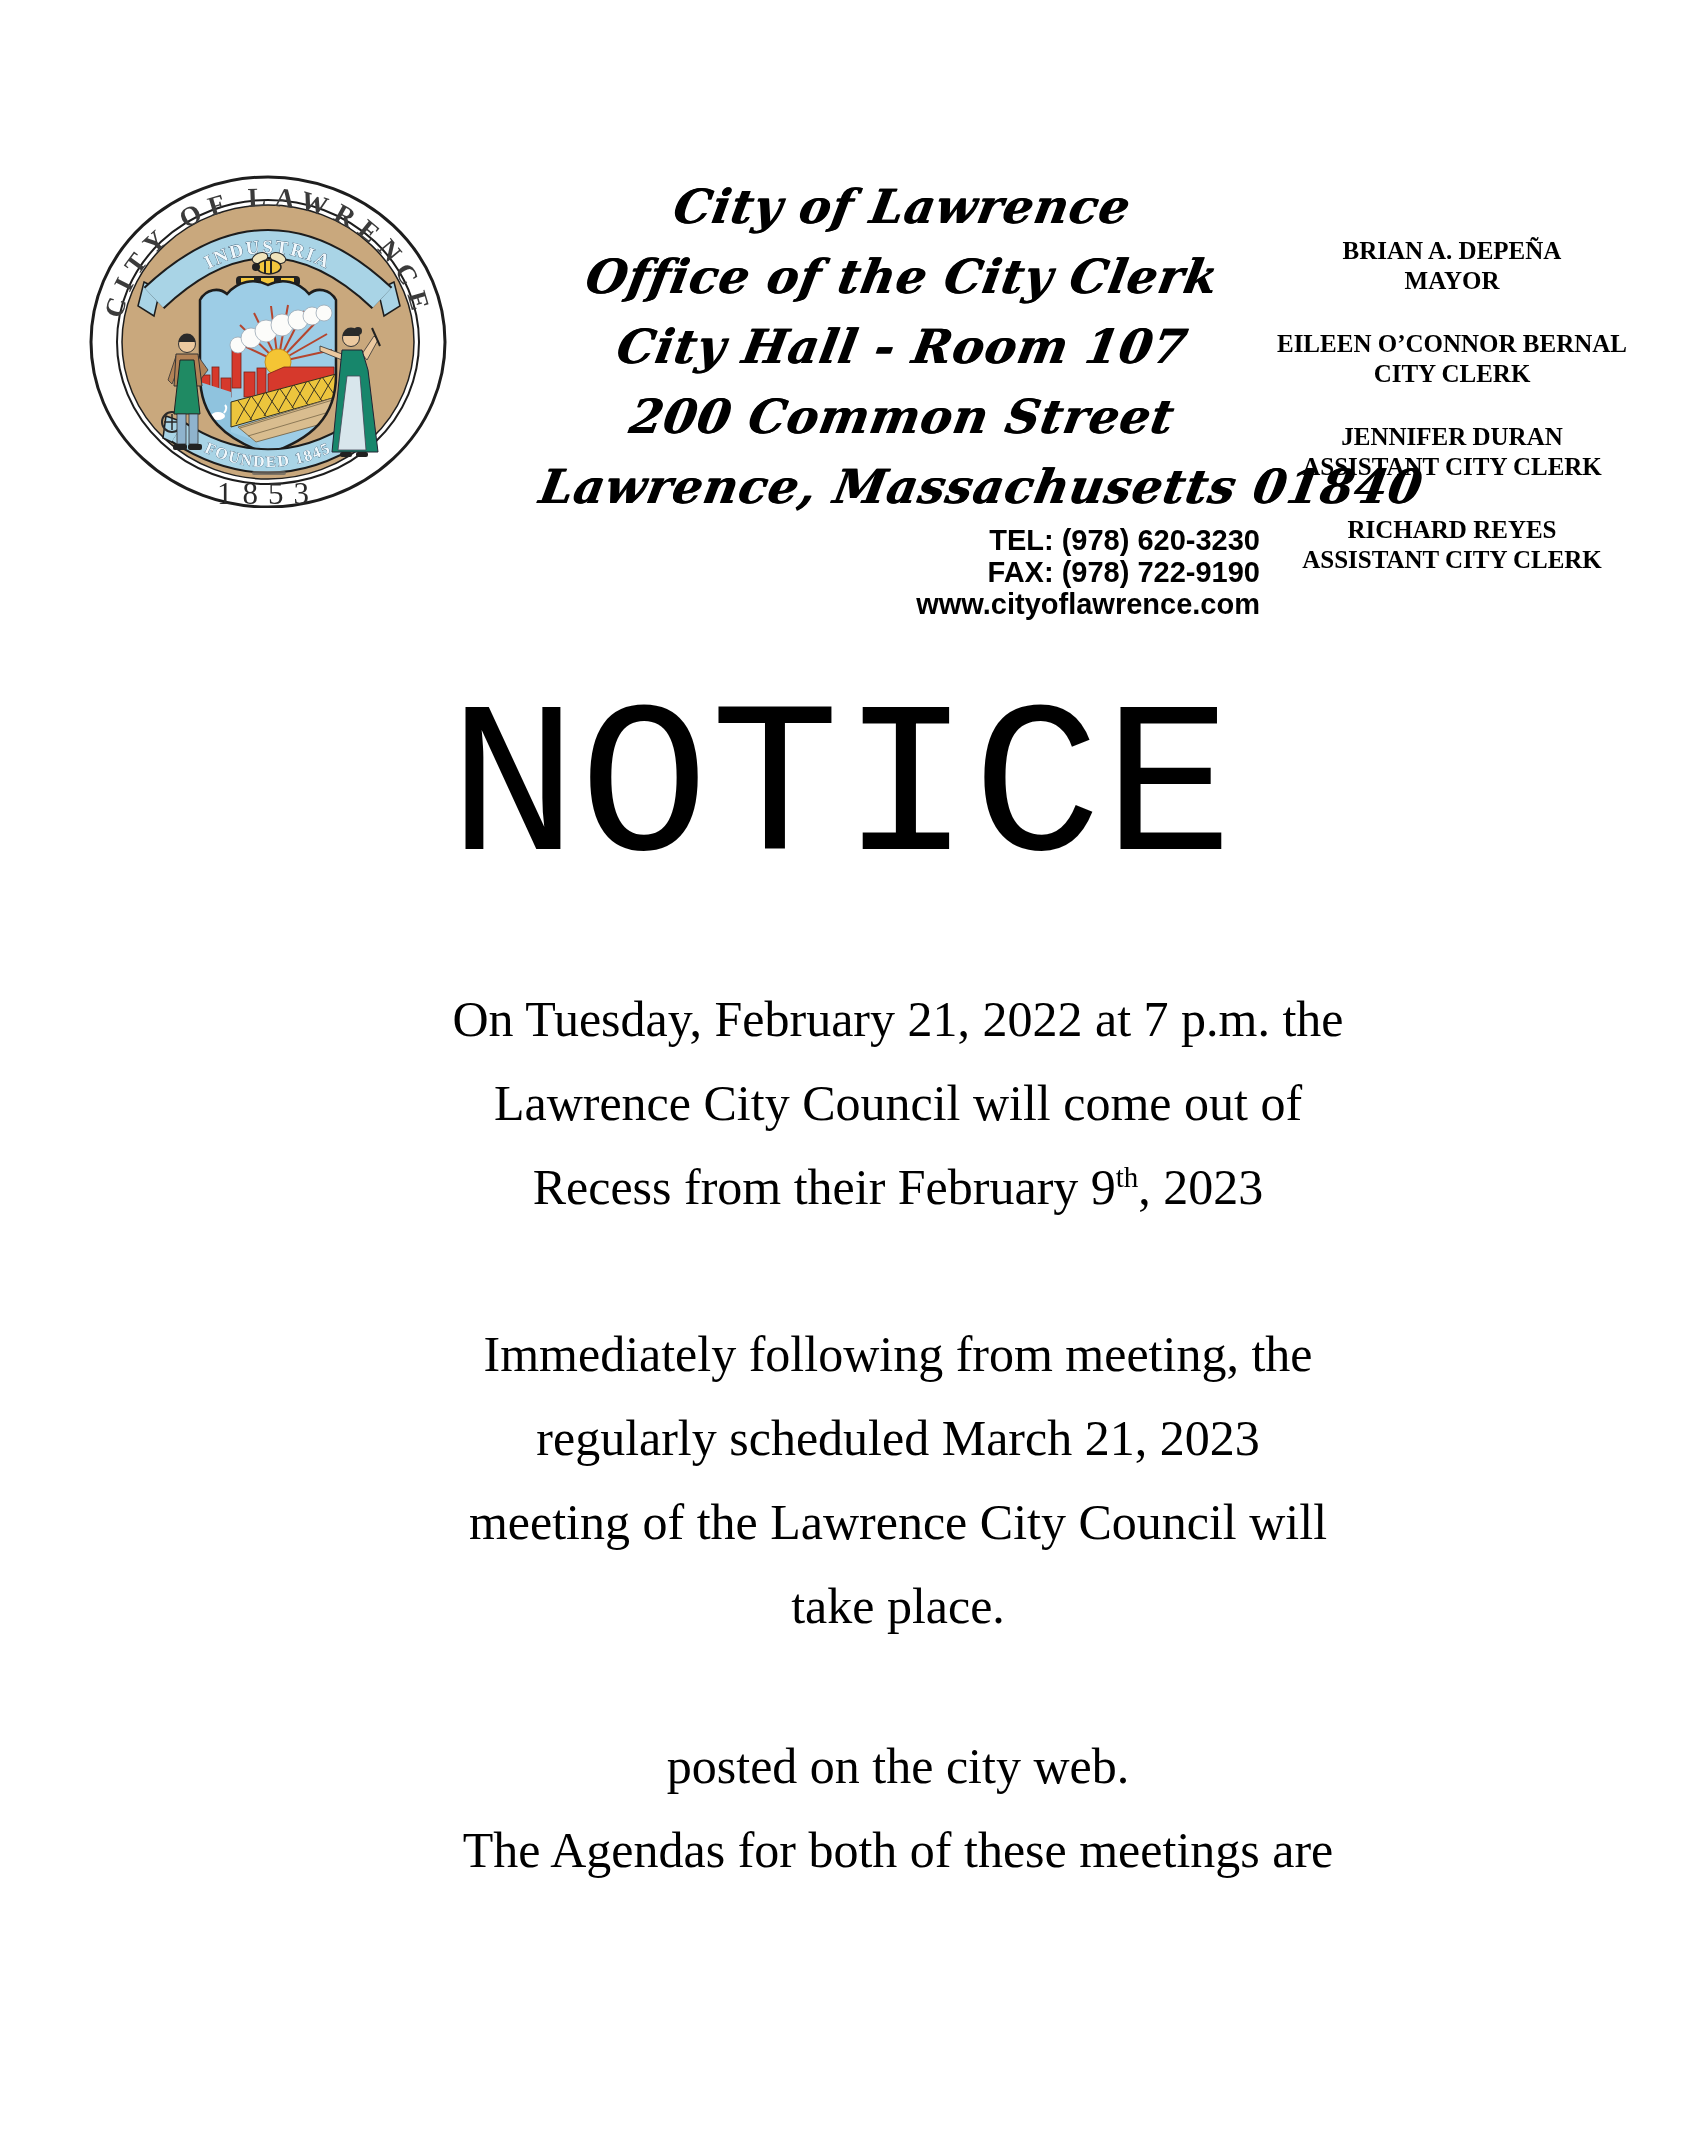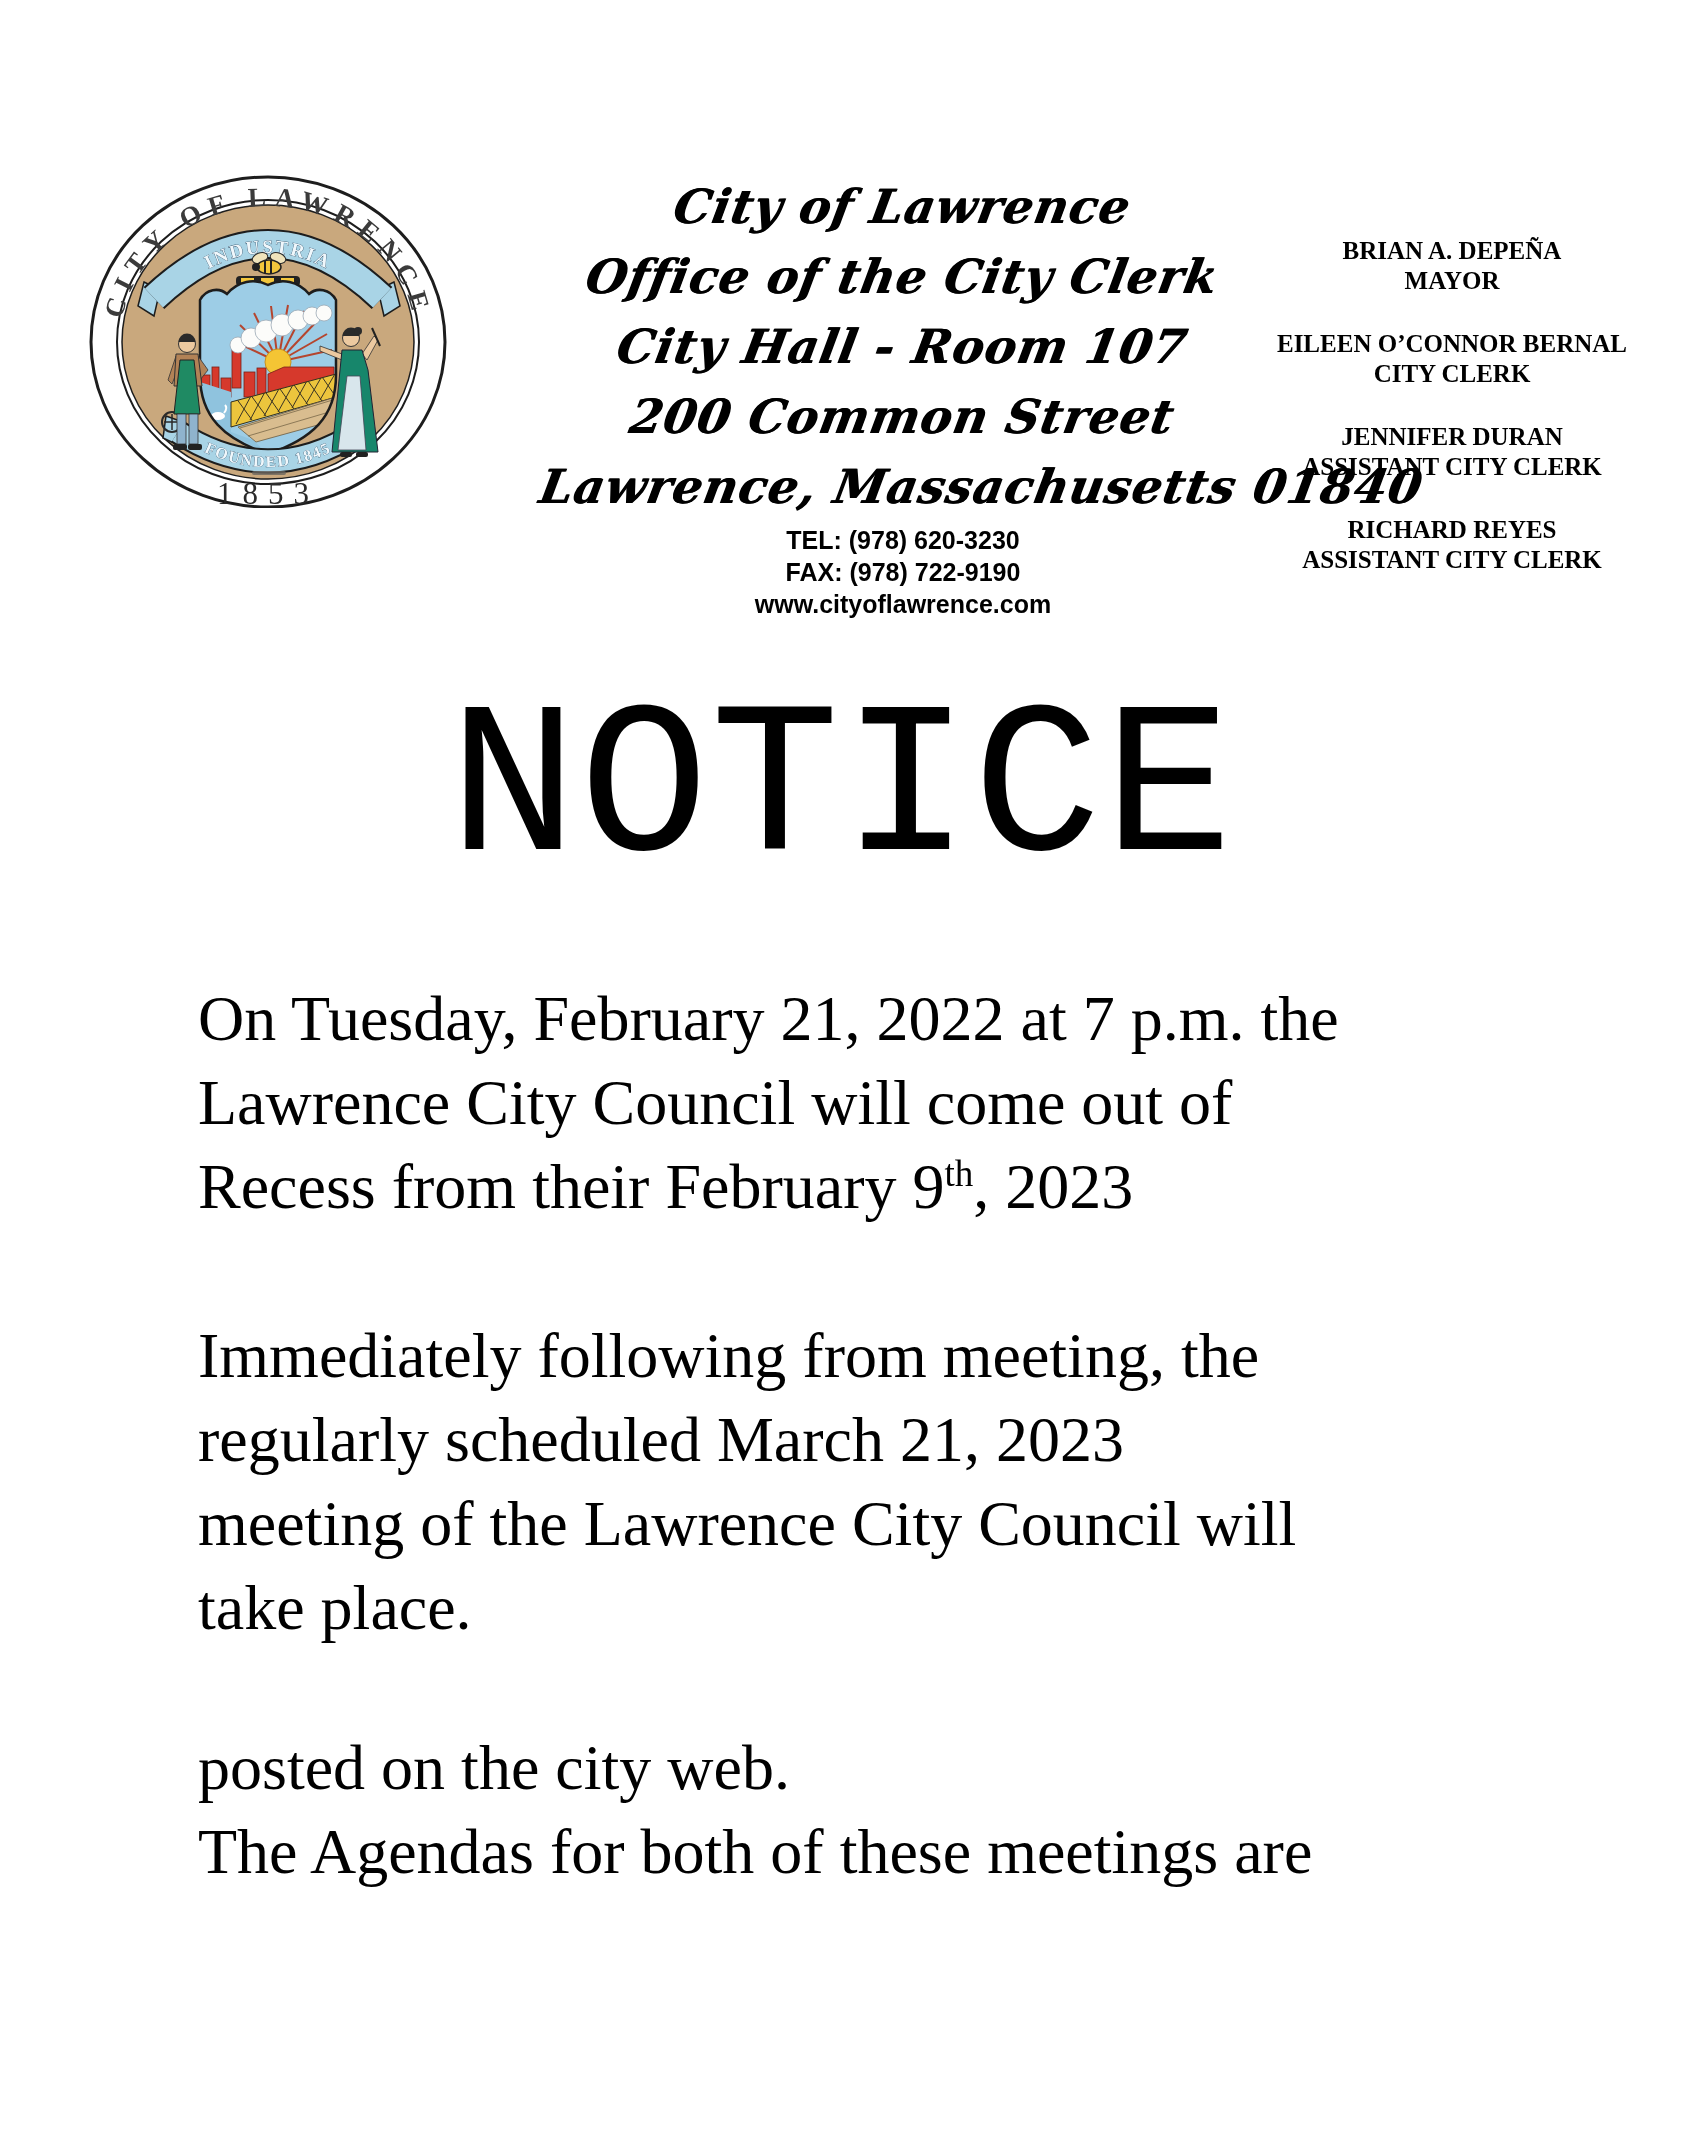--- a/index.html
+++ b/index.html
@@ -23,22 +23,23 @@
     font-size:47px;line-height:70px;
     letter-spacing:1px;
     transform:skewX(-10deg);
     text-shadow:0.7px 0 0 currentColor;
     white-space:nowrap;
   }
   
   .contact{position:absolute;left:546px;top:524px;width:714px;text-align:center;}
   .contact .line{
     font-family:"Liberation Sans",sans-serif;
-    font-weight:bold;font-size:25px;line-height:32px;
-    white-space:nowrap;
+    font-weight:bold;font-size:29px;line-height:32px;
+    white-space:nowrap;
+    text-align:right;
   }
   
   .officials{position:absolute;left:1240px;top:236px;width:424px;text-align:center;}
   .officials .group{margin:0 0 33px 0;}
   .officials .name,.officials .title{
     font-family:Liberation Serif, serif;
     font-weight:bold;font-size:25px;line-height:30px;
     white-space:nowrap;
   }
   
@@ -47,21 +48,21 @@
     text-align:center;
     font-family:Liberation Mono, monospace;
     font-size:215px;line-height:1;
     letter-spacing:2px;
     white-space:nowrap;
   }
   
   .body-text{position:absolute;left:198px;top:977px;width:1400px;}
   .body-text .para{margin:0 0 76px 0;}
   .body-text .bline{
-    font-size:64px;line-height:84px;white-space:nowrap;
+    font-size:50px;line-height:84px;white-space:nowrap;text-align:center;
   }
   .bsup{font-size:0.58em;position:relative;top:-0.6em;}
 </style>
 </head>
 <body>
 
 <div class="page">
 
   <div class="seal">
     <svg viewBox="0 0 362 338" xmlns="http://www.w3.org/2000/svg">

